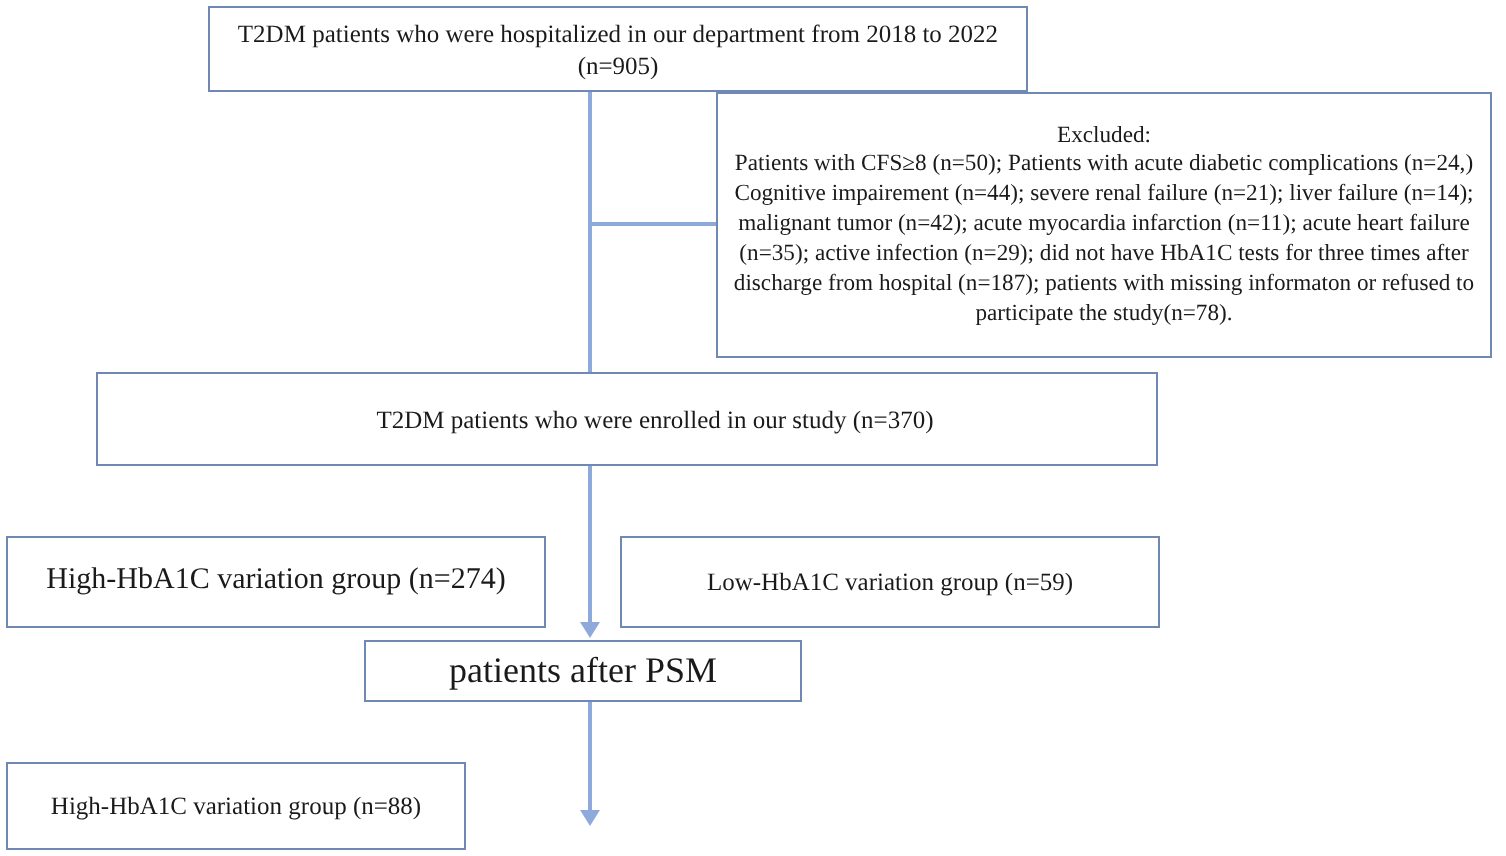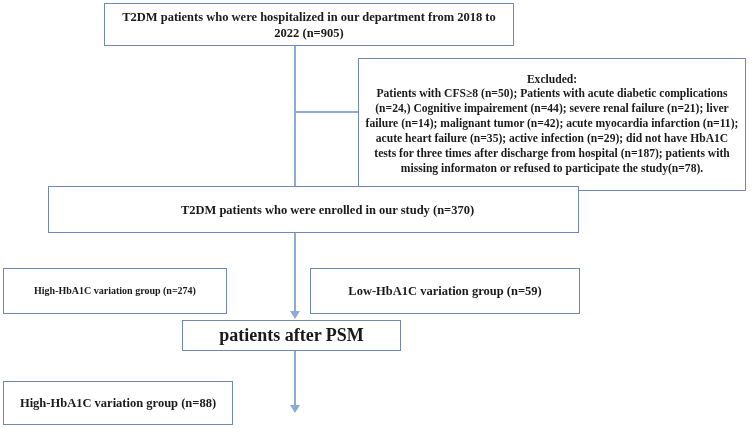--- a/index.html
+++ b/index.html
@@ -16,38 +16,38 @@
     overflow: hidden;
   }
   .box {
     position: absolute;
     box-sizing: border-box;
     border: 1px solid #7089b4;
     background: #ffffff;
     display: flex;
     align-items: center;
     text-align: center;
-    font-weight: bold;
+    font-weight: normal;
     color: #1a1a1a;
     z-index: 2;
   }
   .box-text {
     display: block;
     width: 100%;
     padding: 0 6px;
     box-sizing: border-box;
     line-height: 1.28;
     white-space: pre-line;
   }
 
   
   #box-source   { left: 104px; top: 3px;   width: 410px; height: 43px;  font-size: 12.5px; }
-  #box-excluded { left: 358px; top: 46px;  width: 388px; height: 133px; font-size: 11.6px; margin-top: 12px; }
+  #box-excluded { left: 358px; top: 46px;  width: 388px; height: 133px; font-size: 11.6px; }
   #box-enrolled { left: 48px;  top: 186px; width: 531px; height: 47px;  font-size: 12.5px; padding-left: 28px; }
-  #box-high-pre { left: 3px;   top: 268px; width: 224px; height: 46px;  font-size: 10px; }
+  #box-high-pre { left: 3px;   top: 268px; width: 270px; height: 46px;  font-size: 15px; }
   #box-low-pre  { left: 310px; top: 268px; width: 270px; height: 46px;  font-size: 12.5px; }
   #box-psm      { left: 182px; top: 320px; width: 219px; height: 31px;  font-size: 18px; }
   #box-high-post{ left: 3px;   top: 381px; width: 230px; height: 44px;  font-size: 12.5px; }
   #box-low-post { left: 310px; top: 381px; width: 270px); height: 44px; font-size: 12.5px; }
   #box-low-post { left: 310px; top: 381px; width: 270px; height: 44px;  font-size: 12.5px; }
 
   
   .conn {
     position: absolute;
     background: #8eaadc;

